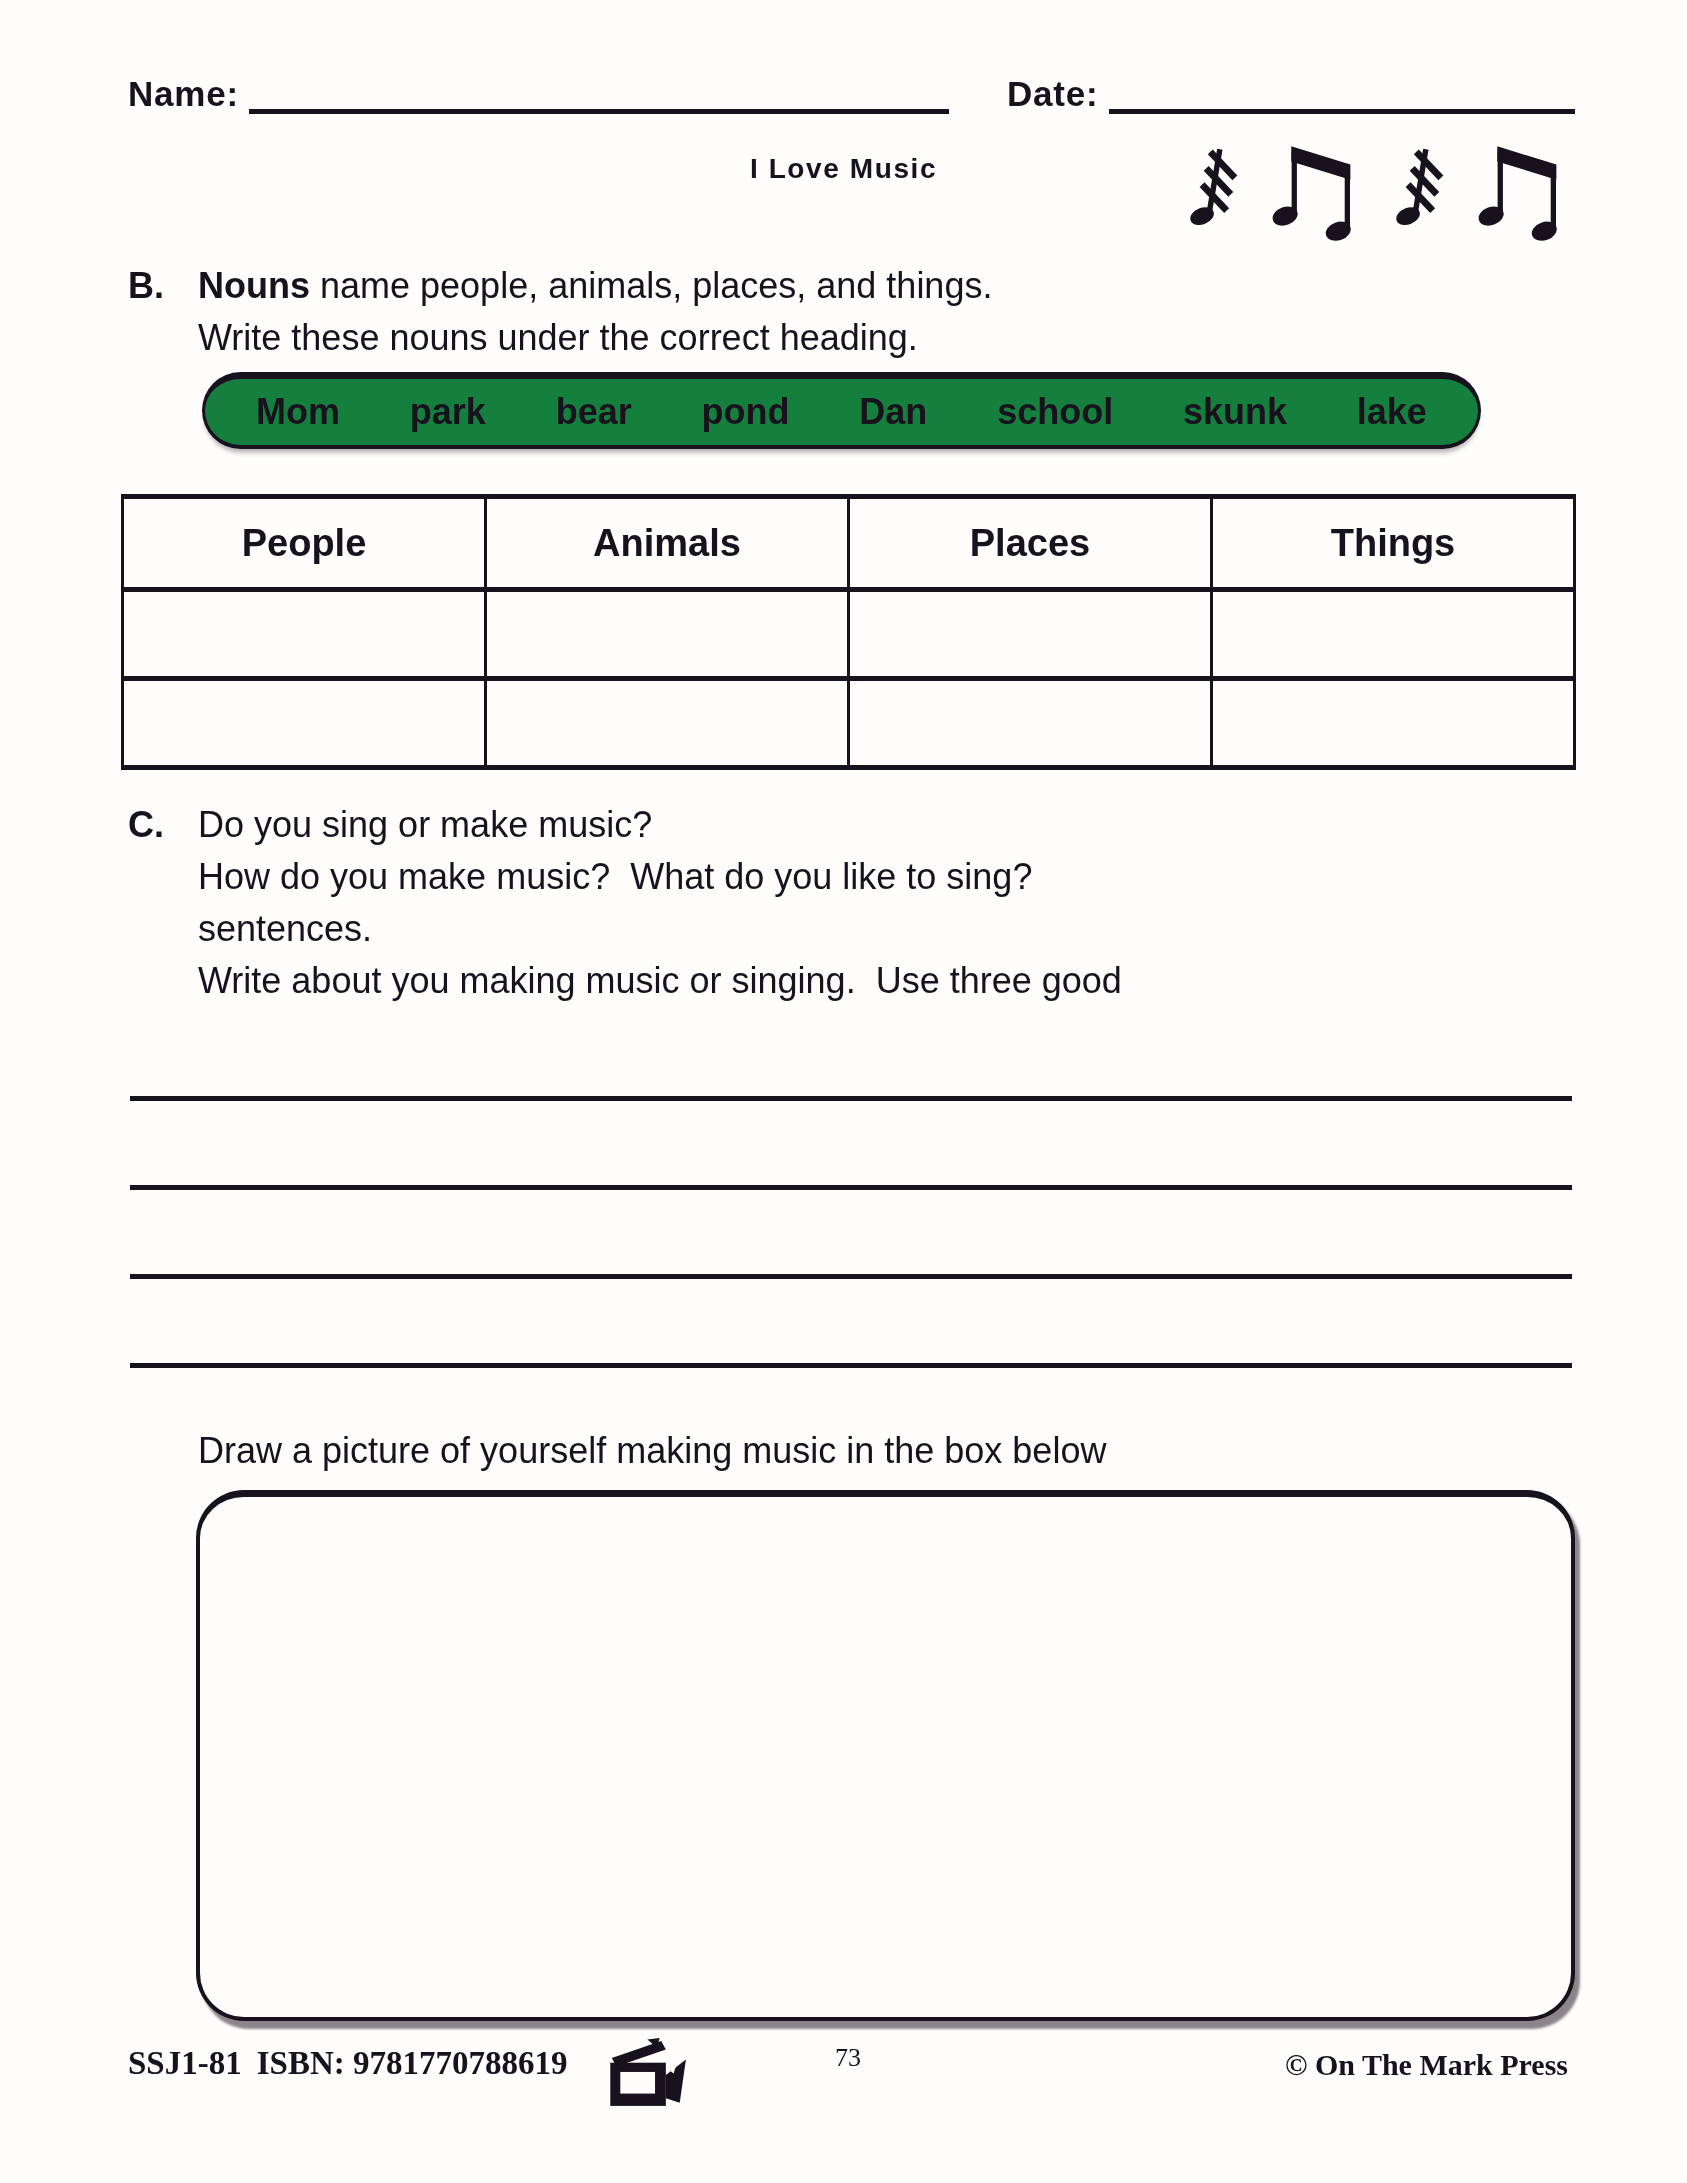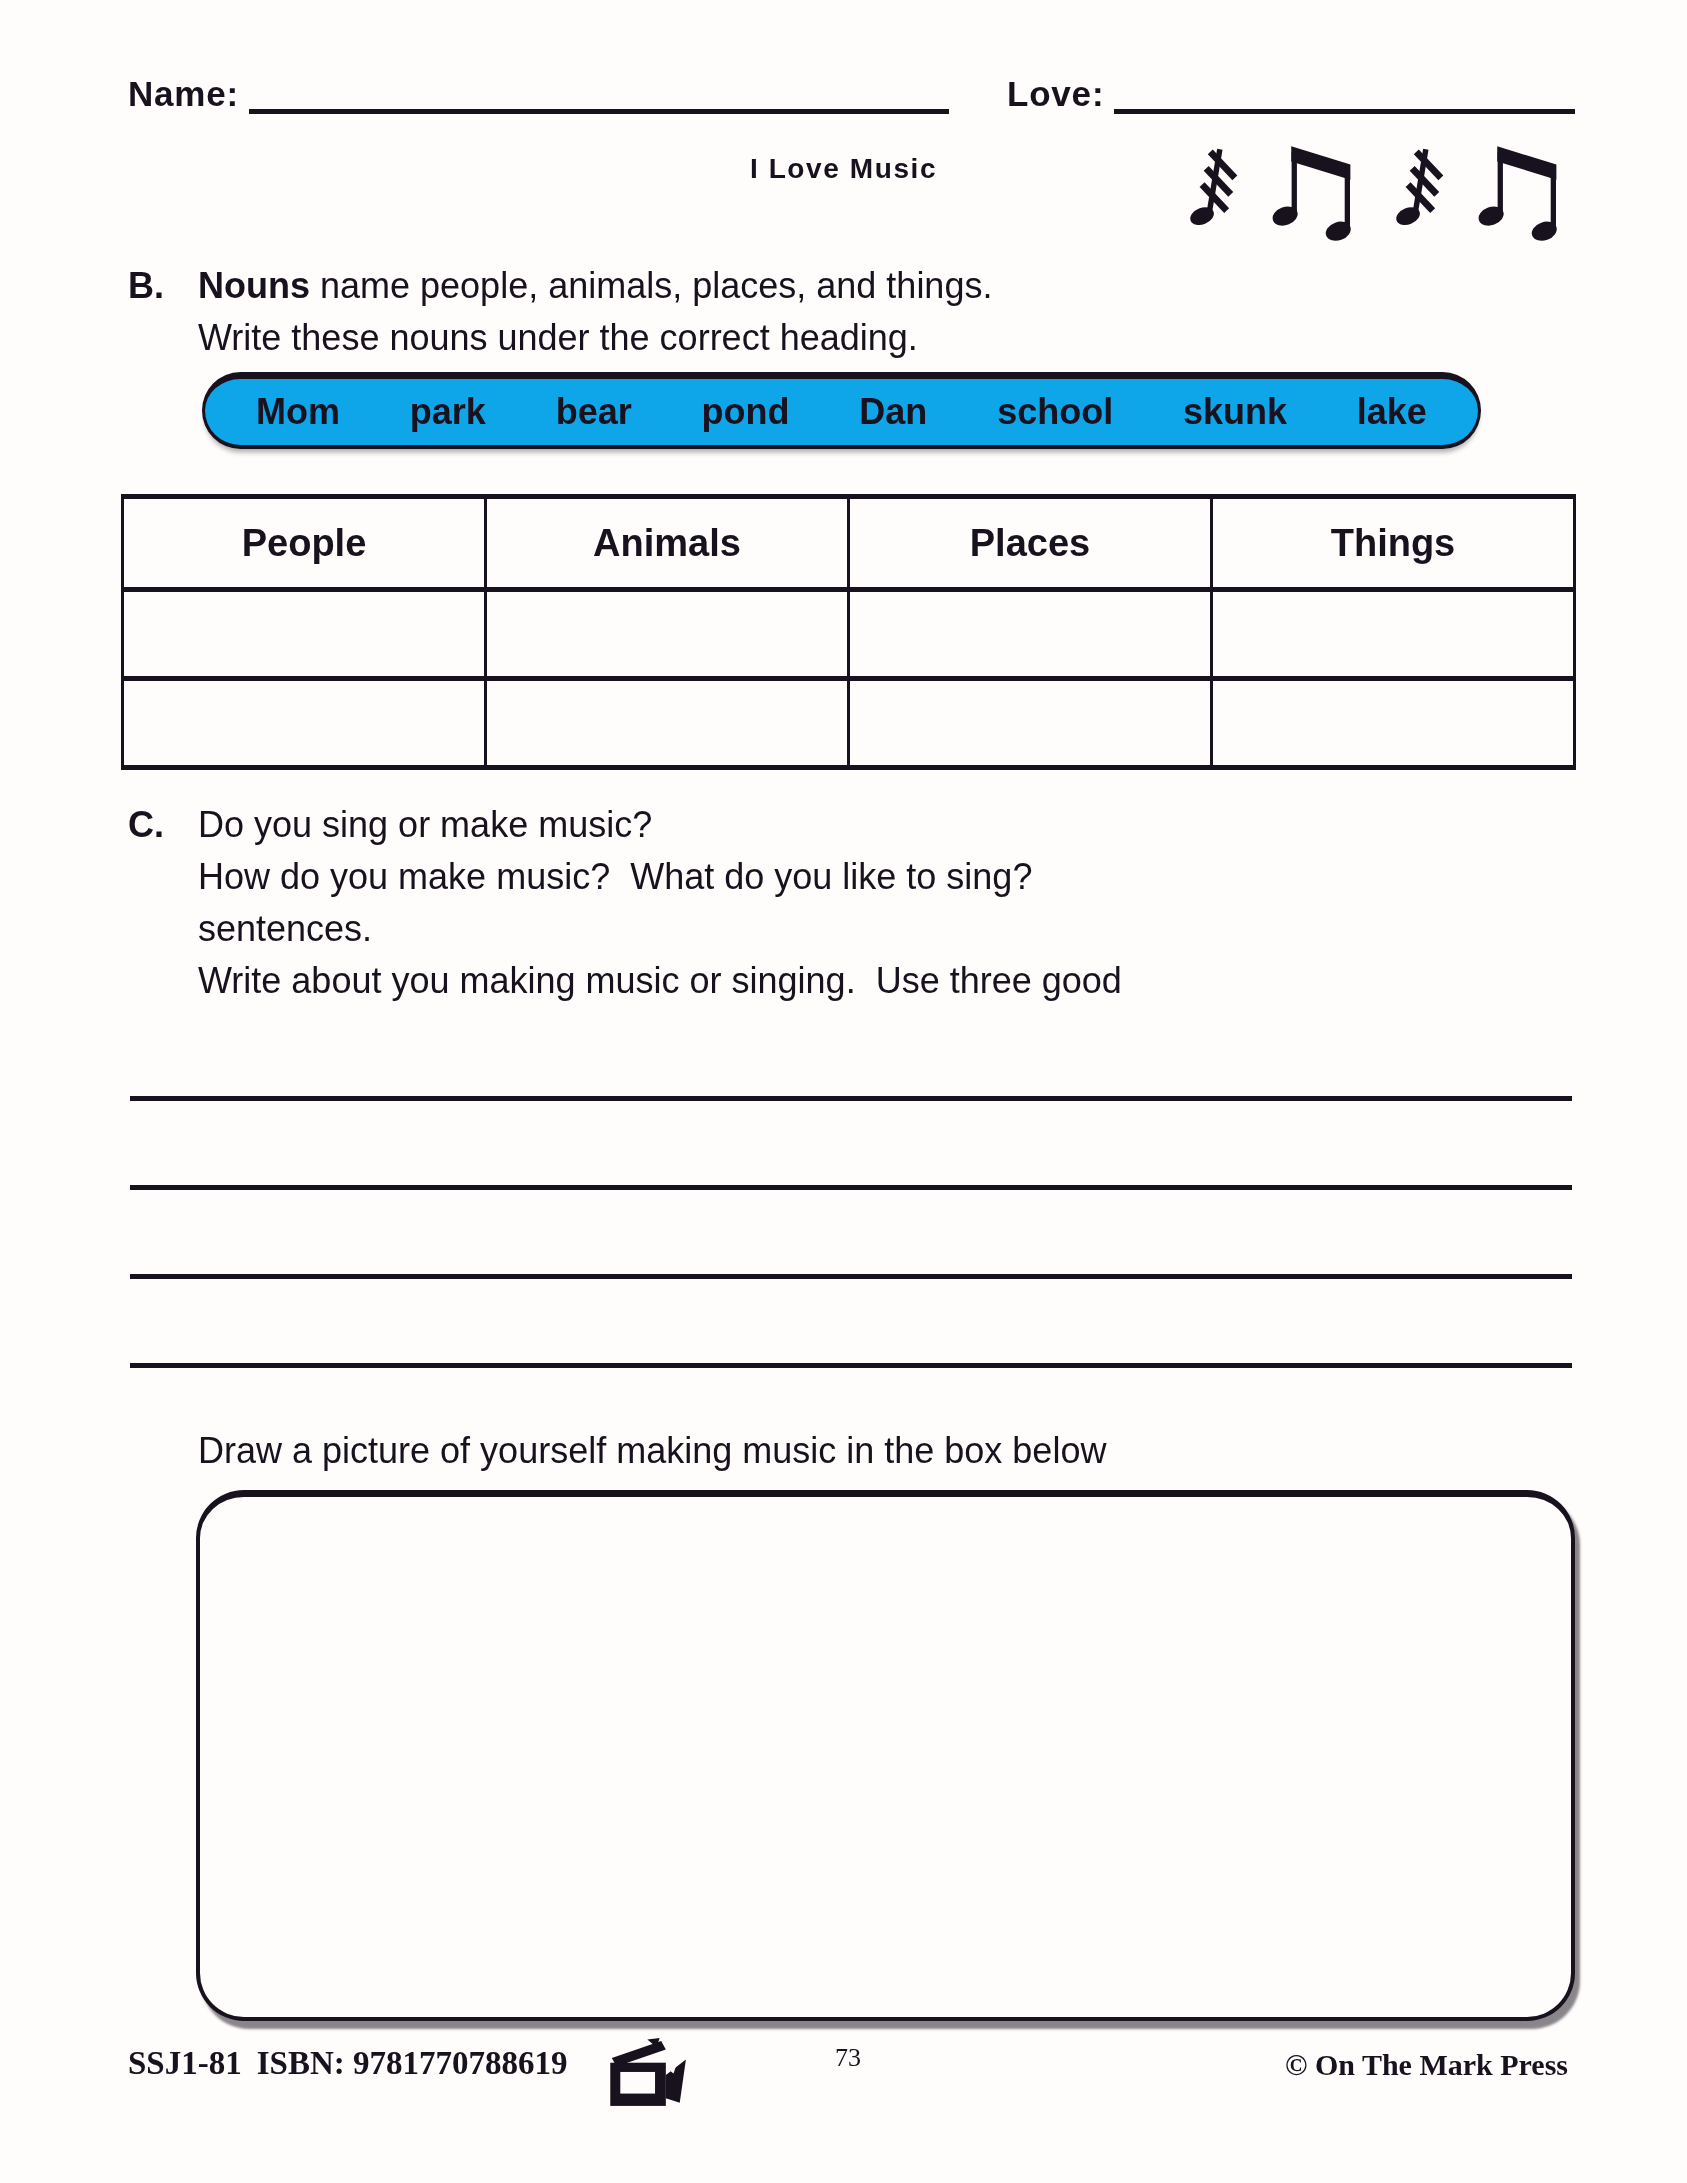--- a/index.html
+++ b/index.html
@@ -47,21 +47,21 @@
   #section-c{top:799px;}
 
   
   .word-bank{
     position:absolute;left:202px;top:372px;width:1279px;height:77px;
     border:3.3px solid #18121f;border-top-width:7.4px;border-bottom-width:4.1px;
     border-radius:41px;
     box-shadow:0 5.8px 5.8px -2.5px rgba(30,25,35,.35);
     display:flex;align-items:center;justify-content:space-between;
     padding:16px 51px;box-sizing:border-box;
-    background:#0ea5e9;
+    background:#15803d;
   }
   .word-bank .word{font-size:36px;font-weight:bold;}
 
   
   .noun-table{
     position:absolute;left:121px;top:494px;width:1455px;
     border-collapse:collapse;table-layout:fixed;
     background:#fffdfb;
   }
   .noun-table th,.noun-table td{
@@ -101,21 +101,21 @@
 <body>
 
 <div class="page">
 
   <div class="header-row">
     <div class="name-group">
       <span class="blank-label hand">Name:</span>
       <div class="blank-line"></div>
     </div>
     <div class="date-group">
-      <span class="blank-label hand">Love:</span>
+      <span class="blank-label hand">Date:</span>
       <div class="blank-line"></div>
     </div>
   </div>
 
   <div class="title-row">
     <span class="title hand">I Love Music</span>
   </div>
 
   <div class="notes">
     <svg width="82" height="115" viewBox="0 0 120 150">

